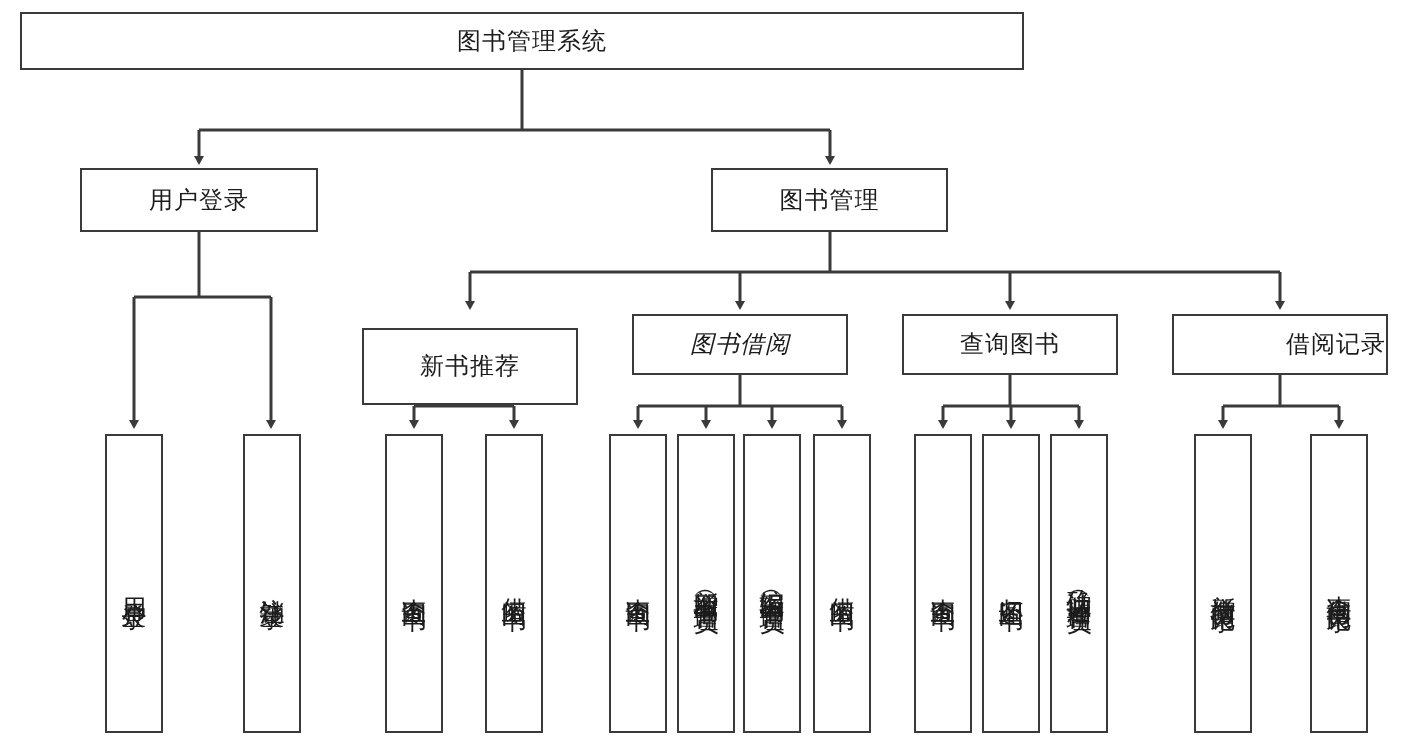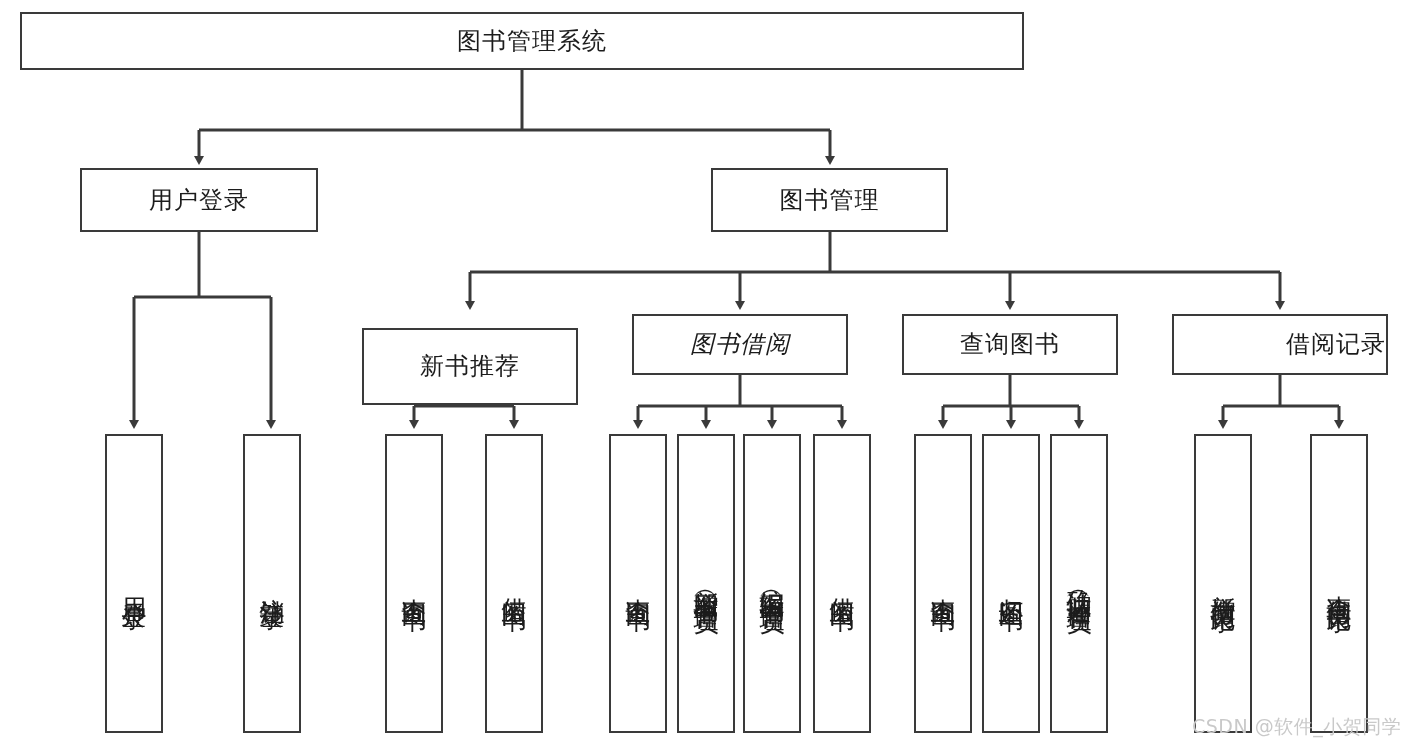--- a/index.html
+++ b/index.html
@@ -188,15 +188,14 @@
     <span class="label">确认归还（管理员）</span>
   </div>
 
   <div class="node v" style="left:1194px; top:434px; width:58px; height:299px;">
     <span class="label">新增借阅记录</span>
   </div>
   <div class="node v" style="left:1310px; top:434px; width:58px; height:299px;">
     <span class="label">查询借阅记录</span>
   </div>
 
-  <div class="watermark" style="left:1192px; top:714px;">CSDN @软件_小贺同学</div>
 
 </div>
 
 </body></html>

